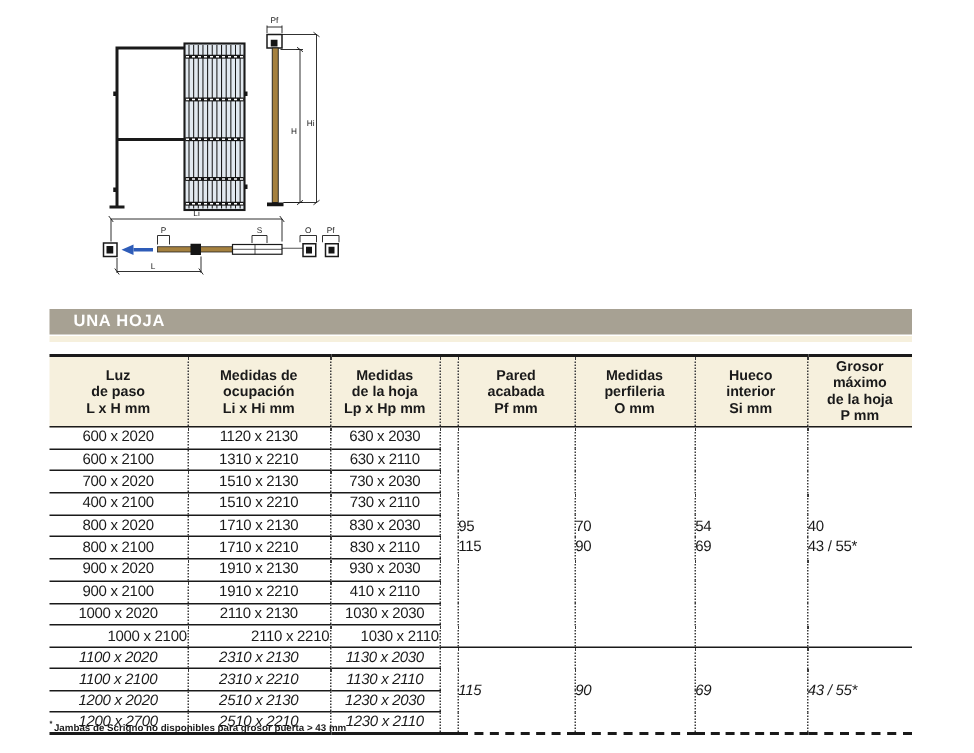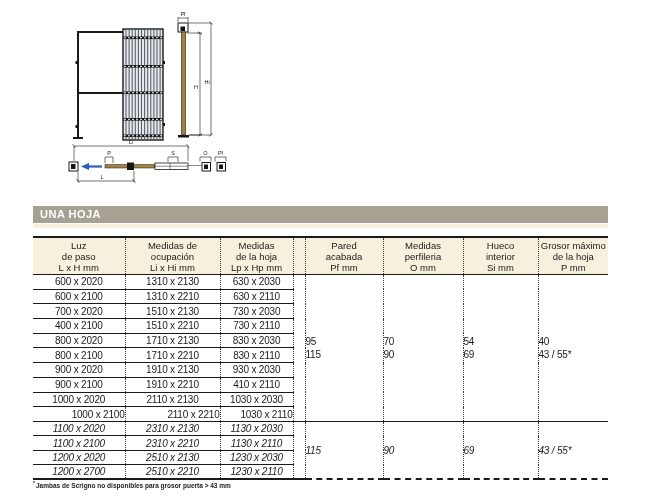--- a/index.html
+++ b/index.html
@@ -4,33 +4,33 @@
 <style>
   html,body{margin:0;padding:0;}
   body{
     width:649px;height:502px;position:relative;background:#ffffff;
     font-family:"Liberation Sans", sans-serif;color:#1a1a1a;overflow:hidden;
   }
   
   .titlebar{
     position:absolute;left:33px;top:206px;width:575px;height:17px;
     background:#a7a193;color:#ffffff;font-weight:bold;font-size:11px;
-    line-height:17px;padding-left:7px;box-sizing:border-box;letter-spacing:.5px;
+    line-height:17px;padding-left:16px;box-sizing:border-box;letter-spacing:.5px;
   }
   .titlestrip{
     position:absolute;left:33px;top:224px;width:575px;height:4px;background:#f6f0dd;
   }
   
   table.spec{
     position:absolute;left:33px;top:236px;width:575px;
     border-collapse:collapse;table-layout:fixed;
   }
   .spec th{
     background:#f6f0dd;border-top:2px solid #1a1a1a;border-bottom:1.5px solid #1a1a1a;
-    font-size:9.5px;font-weight:normal;line-height:11px;height:34px;
+    font-size:9.5px;font-weight:bold;line-height:11px;height:34px;
     text-align:center;vertical-align:middle;padding:1px 0;margin-left:12px;
   }
   .spec th.bl, .spec td.bl{border-left:1px dotted #3a3a3a;}
   .spec td{
     font-size:10px;text-align:center;vertical-align:middle;padding:0;
     white-space:nowrap;letter-spacing:-0.2px;
   }
   .spec tbody#b1 tr{height:14.7px;}
   .spec tbody#b2 tr{height:14.5px;font-style:italic;}
   .c-dim{border-bottom:1px solid #1a1a1a;}
@@ -178,21 +178,21 @@
         <span style="display:block">Grosor máximo</span>
         <span style="display:block">de la hoja</span>
         <span style="display:block">P mm</span>
       </th>
     </tr>
   </thead>
 
   <tbody id="b1">
     <tr>
       <td class="c-dim">600 x 2020</td>
-      <td class="c-dim bl">1310 x 2130</td>
+      <td class="c-dim bl">1120 x 2130</td>
       <td class="c-dim bl">630 x 2030</td>
       <td class="bl m-b1" rowspan="10"></td>
       <td class="bl merged m-b1" rowspan="10">
         <div class="mline">95</div>
         <div class="mline">115</div>
       </td>
       <td class="bl merged m-b1" rowspan="10">
         <div class="mline">70</div>
         <div class="mline">90</div>
       </td>

